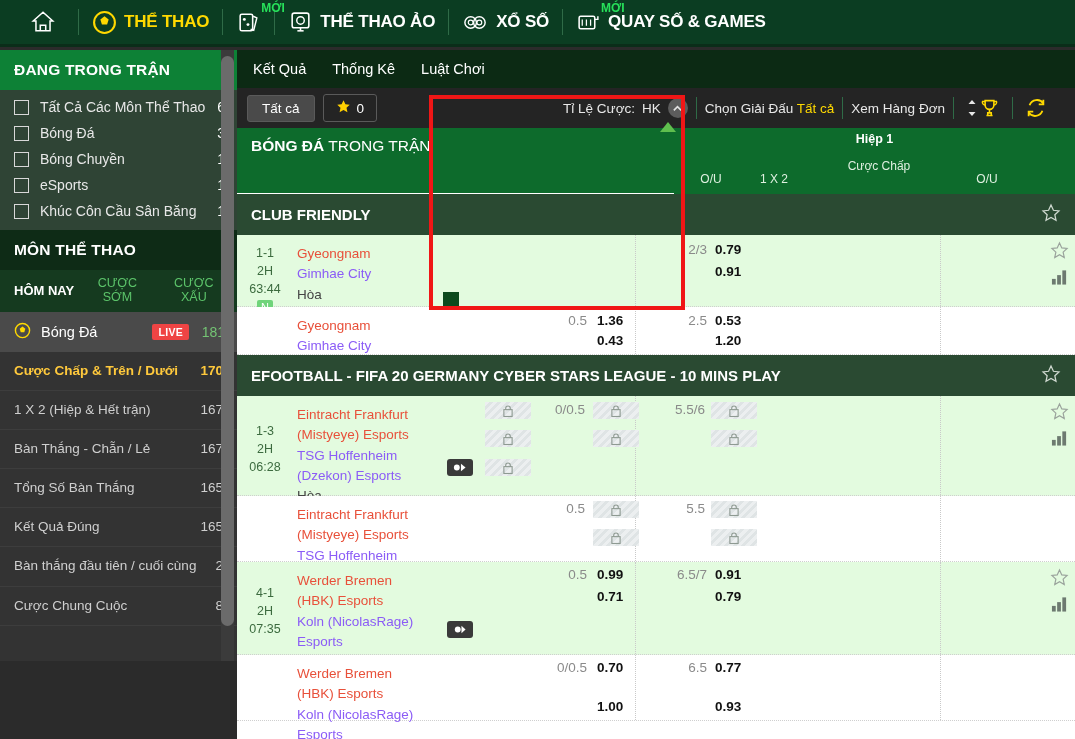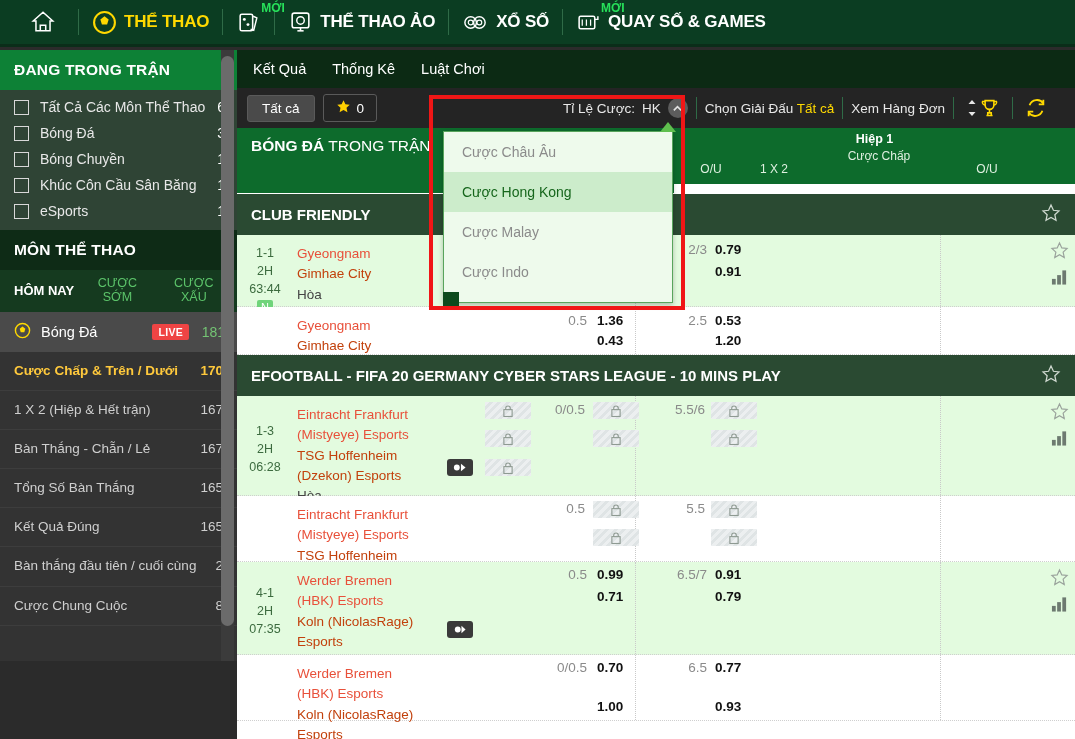--- a/index.html
+++ b/index.html
@@ -122,21 +122,21 @@
 
   .league-band {
     background:#0d6b2c; color:#fff; padding:9px 14px; font-size:15.5px;
     line-height:1.18; border-bottom:1px solid #ffffff;
   }
   .league-band b { font-weight:bold; }
   .league-band .light { font-weight:normal; }
 
   
   .colhead {
-    position:absolute; left:437px; top:0px; width:401px; height:56px;
+    position:absolute; left:437px; top:0px; width:401px; height:66px;
     background:#0d6b2c; color:#fff;
   }
   .colhead .hiep { text-align:center; font-size:12.5px; font-weight:bold; padding-top:4px; }
   .colhead .subrow { position:absolute; bottom:5px; left:0; right:0; height:30px; }
   .colhead .sub { position:absolute; font-size:12px; color:#dff0e0; text-align:center; line-height:1.1;}
 
   .sect-band {
     background:#2a4a32; color:#fff; font-weight:bold; font-size:15px;
     padding:9px 14px; display:flex; align-items:center;
   }
@@ -152,21 +152,21 @@
     font-size:12.5px; color:#3c6b3f; line-height:1.45;
   }
   .nbadge {
     display:inline-block; background:#6fd47a; color:#ffffff; font-size:11px;
     padding:0 4px; border-radius:2px; margin-top:2px;
   }
   .match-teams {
     width:142px; flex:none; padding:9px 4px 8px 4px; font-size:13.5px; line-height:1.5;
   }
   .t-home { color:#e8503a; }
-  .t-away { color:#c2410c; }
+  .t-away { color:#8b5cf6; }
   .t-draw { color:#444; }
   .odds-area { position:relative; flex:1; }
   .oc { position:absolute; font-size:13.5px; }
   .oc.hdp { color:#8a8a8a; text-align:right; }
   .oc.val { color:#111; font-weight:bold; }
   .lock {
     display:inline-block; width:46px; height:17px;
     background: repeating-linear-gradient(135deg, #eceff0 0 3px, #dfe4e5 3px 6px);
     position:relative;
   }
@@ -295,26 +295,26 @@
         <span class="sb-chk-label">Bóng Đá</span>
         <span class="sb-chk-count">3</span>
       </div>
       <div class="sb-chk-row">
         <span class="chk"></span>
         <span class="sb-chk-label">Bóng Chuyền</span>
         <span class="sb-chk-count">1</span>
       </div>
       <div class="sb-chk-row">
         <span class="chk"></span>
-        <span class="sb-chk-label">Khúc Côn Cầu Sân Băng</span>
+        <span class="sb-chk-label">eSports</span>
         <span class="sb-chk-count">1</span>
       </div>
       <div class="sb-chk-row">
         <span class="chk"></span>
-        <span class="sb-chk-label">eSports</span>
+        <span class="sb-chk-label">Khúc Côn Cầu Sân Băng</span>
         <span class="sb-chk-count">1</span>
       </div>
     </div>
 
     <div class="sb-head-dark">MÔN THỂ THAO</div>
 
     <div class="sb-tabs">
       <span class="sb-tab-today">HÔM NAY</span>
       <span class="sb-tab">CƯỢC SỚM</span>
       <span class="sb-tab">CƯỢC XẤU</span>
@@ -686,21 +686,15 @@
         <span class="oc hdp" style="left:218px; top:5px; width:54px;">6.5</span>
         <span class="oc val" style="left:280px; top:5px;">0.77</span>
         <span class="oc val" style="left:280px; top:44px;">0.93</span>
       </div>
     </div>
 
   </div>
 
   <div class="dd-arrow"></div>
   <div class="dd-tail"></div>
-  <div class="dropdown">
-    <div class="dd-item">Cược Châu Âu</div>
-    <div class="dd-item sel">Cược Hong Kong</div>
-    <div class="dd-item">Cược Malay</div>
-    <div class="dd-item">Cược Indo</div>
-  </div>
   <div class="dd-outline"></div>
 
 </div>
 
 </body></html>

